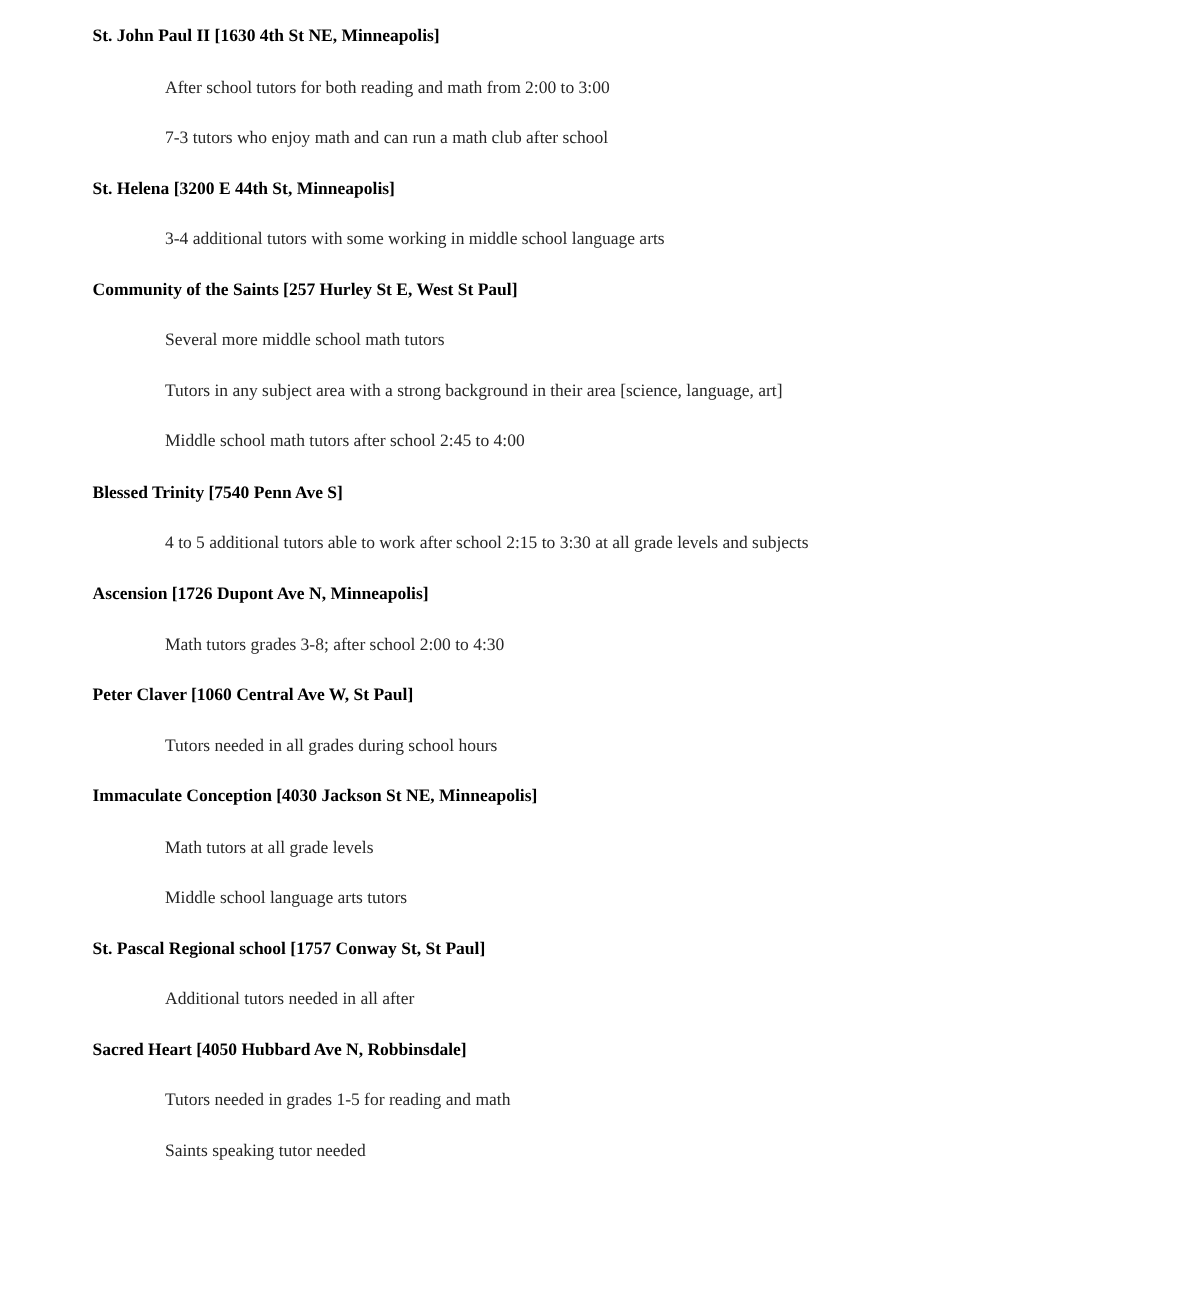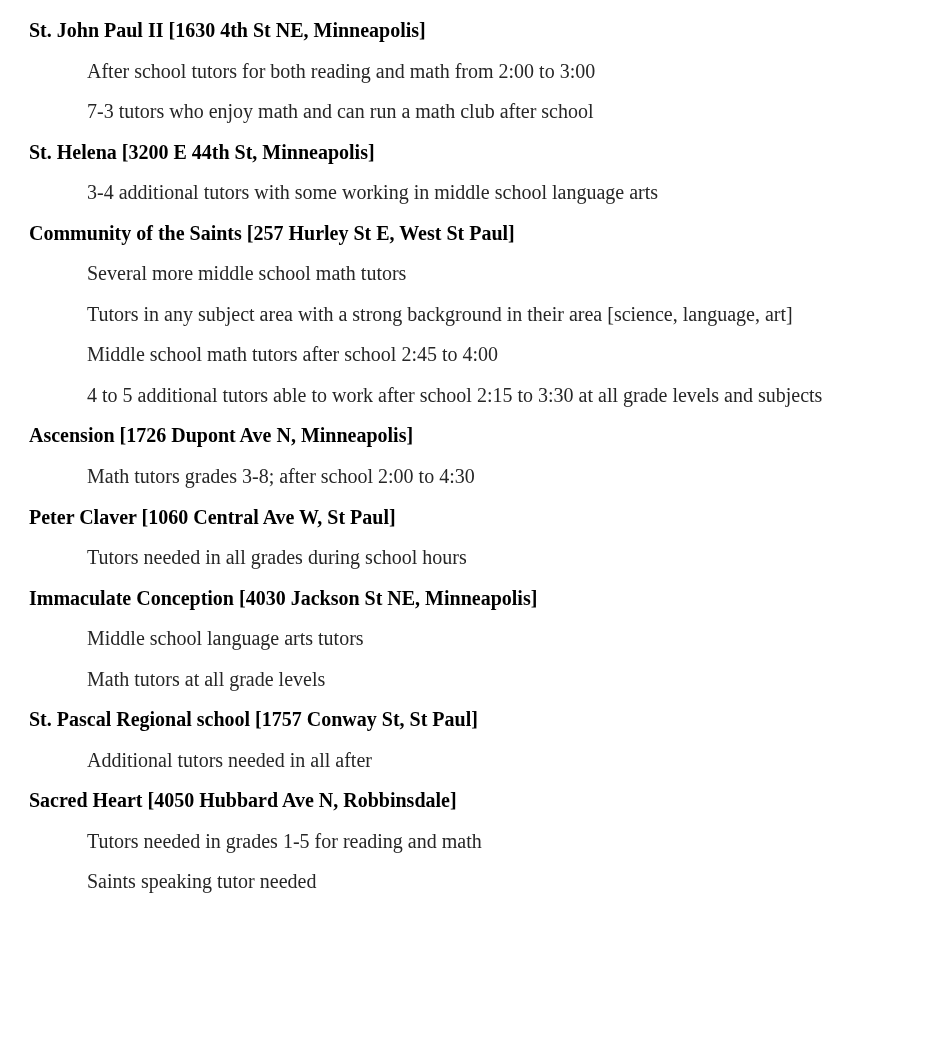--- a/index.html
+++ b/index.html
@@ -4,24 +4,24 @@
 <style>
   html, body {
     margin: 0;
     padding: 0;
     background: #ffffff;
   }
   .page {
     width: 832px;
     min-height: 1043px;
     box-sizing: border-box;
-    padding: 10px 40px 20px 29px;
+    padding: 10px 40px 20px 74px;
     background: var(--bg-color, #ffffff);
     font-family: "Liberation Serif", "DejaVu Serif", serif;
-    font-size: 20px;
+    font-size: 14px;
     color: var(--body-color, #262626);
     overflow: hidden;
   }
   .page p {
     margin: 0;
     line-height: 40.55px;
     white-space: nowrap;
   }
   .school-name {
     font-weight: bold;
@@ -47,34 +47,35 @@
       </div>
       <div class="school">
         <p class="school-name">Community of the Saints [257 Hurley St E, West St Paul]</p>
         <p class="need">Several more middle school math tutors</p>
         <p class="need">Tutors in any subject area with a strong background in their area [science, language, art]</p>
       </div>
       <div class="school">
         <p class="need">Middle school math tutors after school 2:45 to 4:00</p>
       </div>
       <div class="school">
+        <p class="school-name">Blessed Trinity [7540 Penn Ave S]</p>
         <p class="need">4 to 5 additional tutors able to work after school 2:15 to 3:30 at all grade levels and subjects</p>
       </div>
       <div class="school">
         <p class="school-name">Ascension [1726 Dupont Ave N, Minneapolis]</p>
         <p class="need">Math tutors grades 3-8; after school 2:00 to 4:30</p>
       </div>
       <div class="school">
         <p class="school-name">Peter Claver [1060 Central Ave W, St Paul]</p>
         <p class="need">Tutors needed in all grades during school hours</p>
       </div>
       <div class="school">
         <p class="school-name">Immaculate Conception [4030 Jackson St NE, Minneapolis]</p>
+        <p class="need">Math tutors at all grade levels</p>
         <p class="need">Middle school language arts tutors</p>
-        <p class="need">Math tutors at all grade levels</p>
       </div>
       <div class="school">
         <p class="school-name">St. Pascal Regional school [1757 Conway St, St Paul]</p>
         <p class="need">Additional tutors needed in all after</p>
       </div>
       <div class="school">
         <p class="school-name">Sacred Heart [4050 Hubbard Ave N, Robbinsdale]</p>
         <p class="need">Tutors needed in grades 1-5 for reading and math</p>
         <p class="need">Saints speaking tutor needed</p>
       </div>

